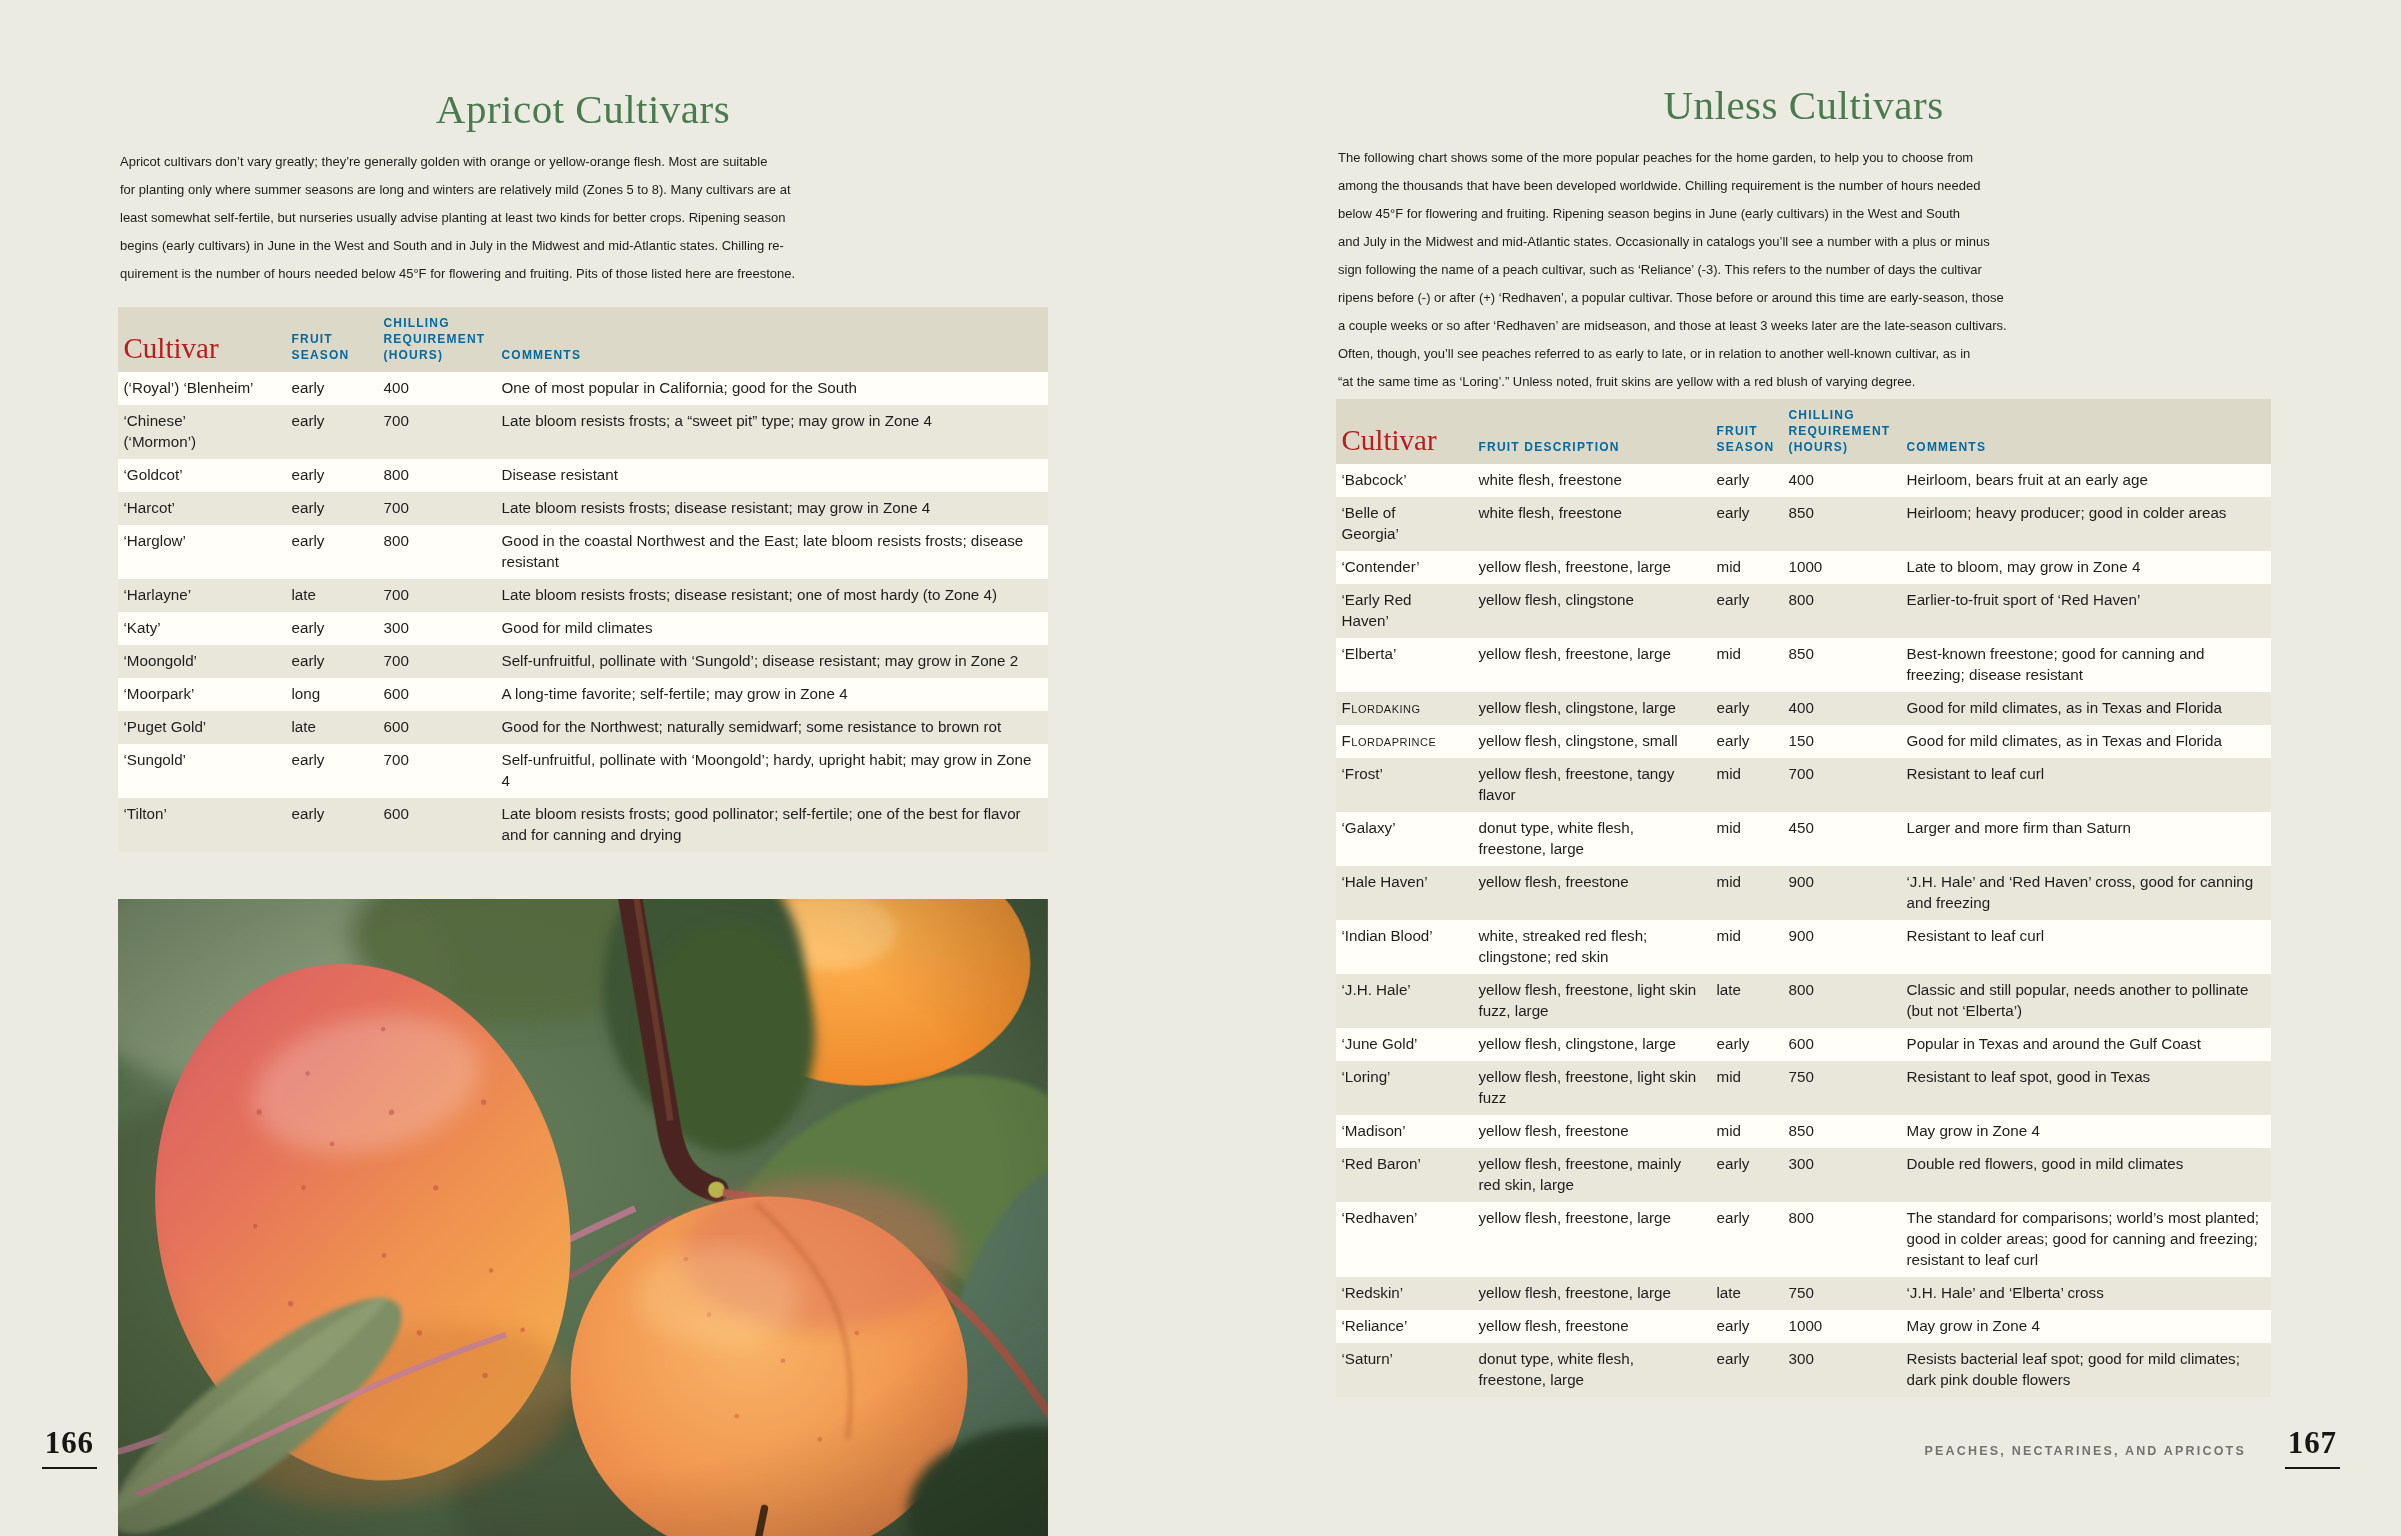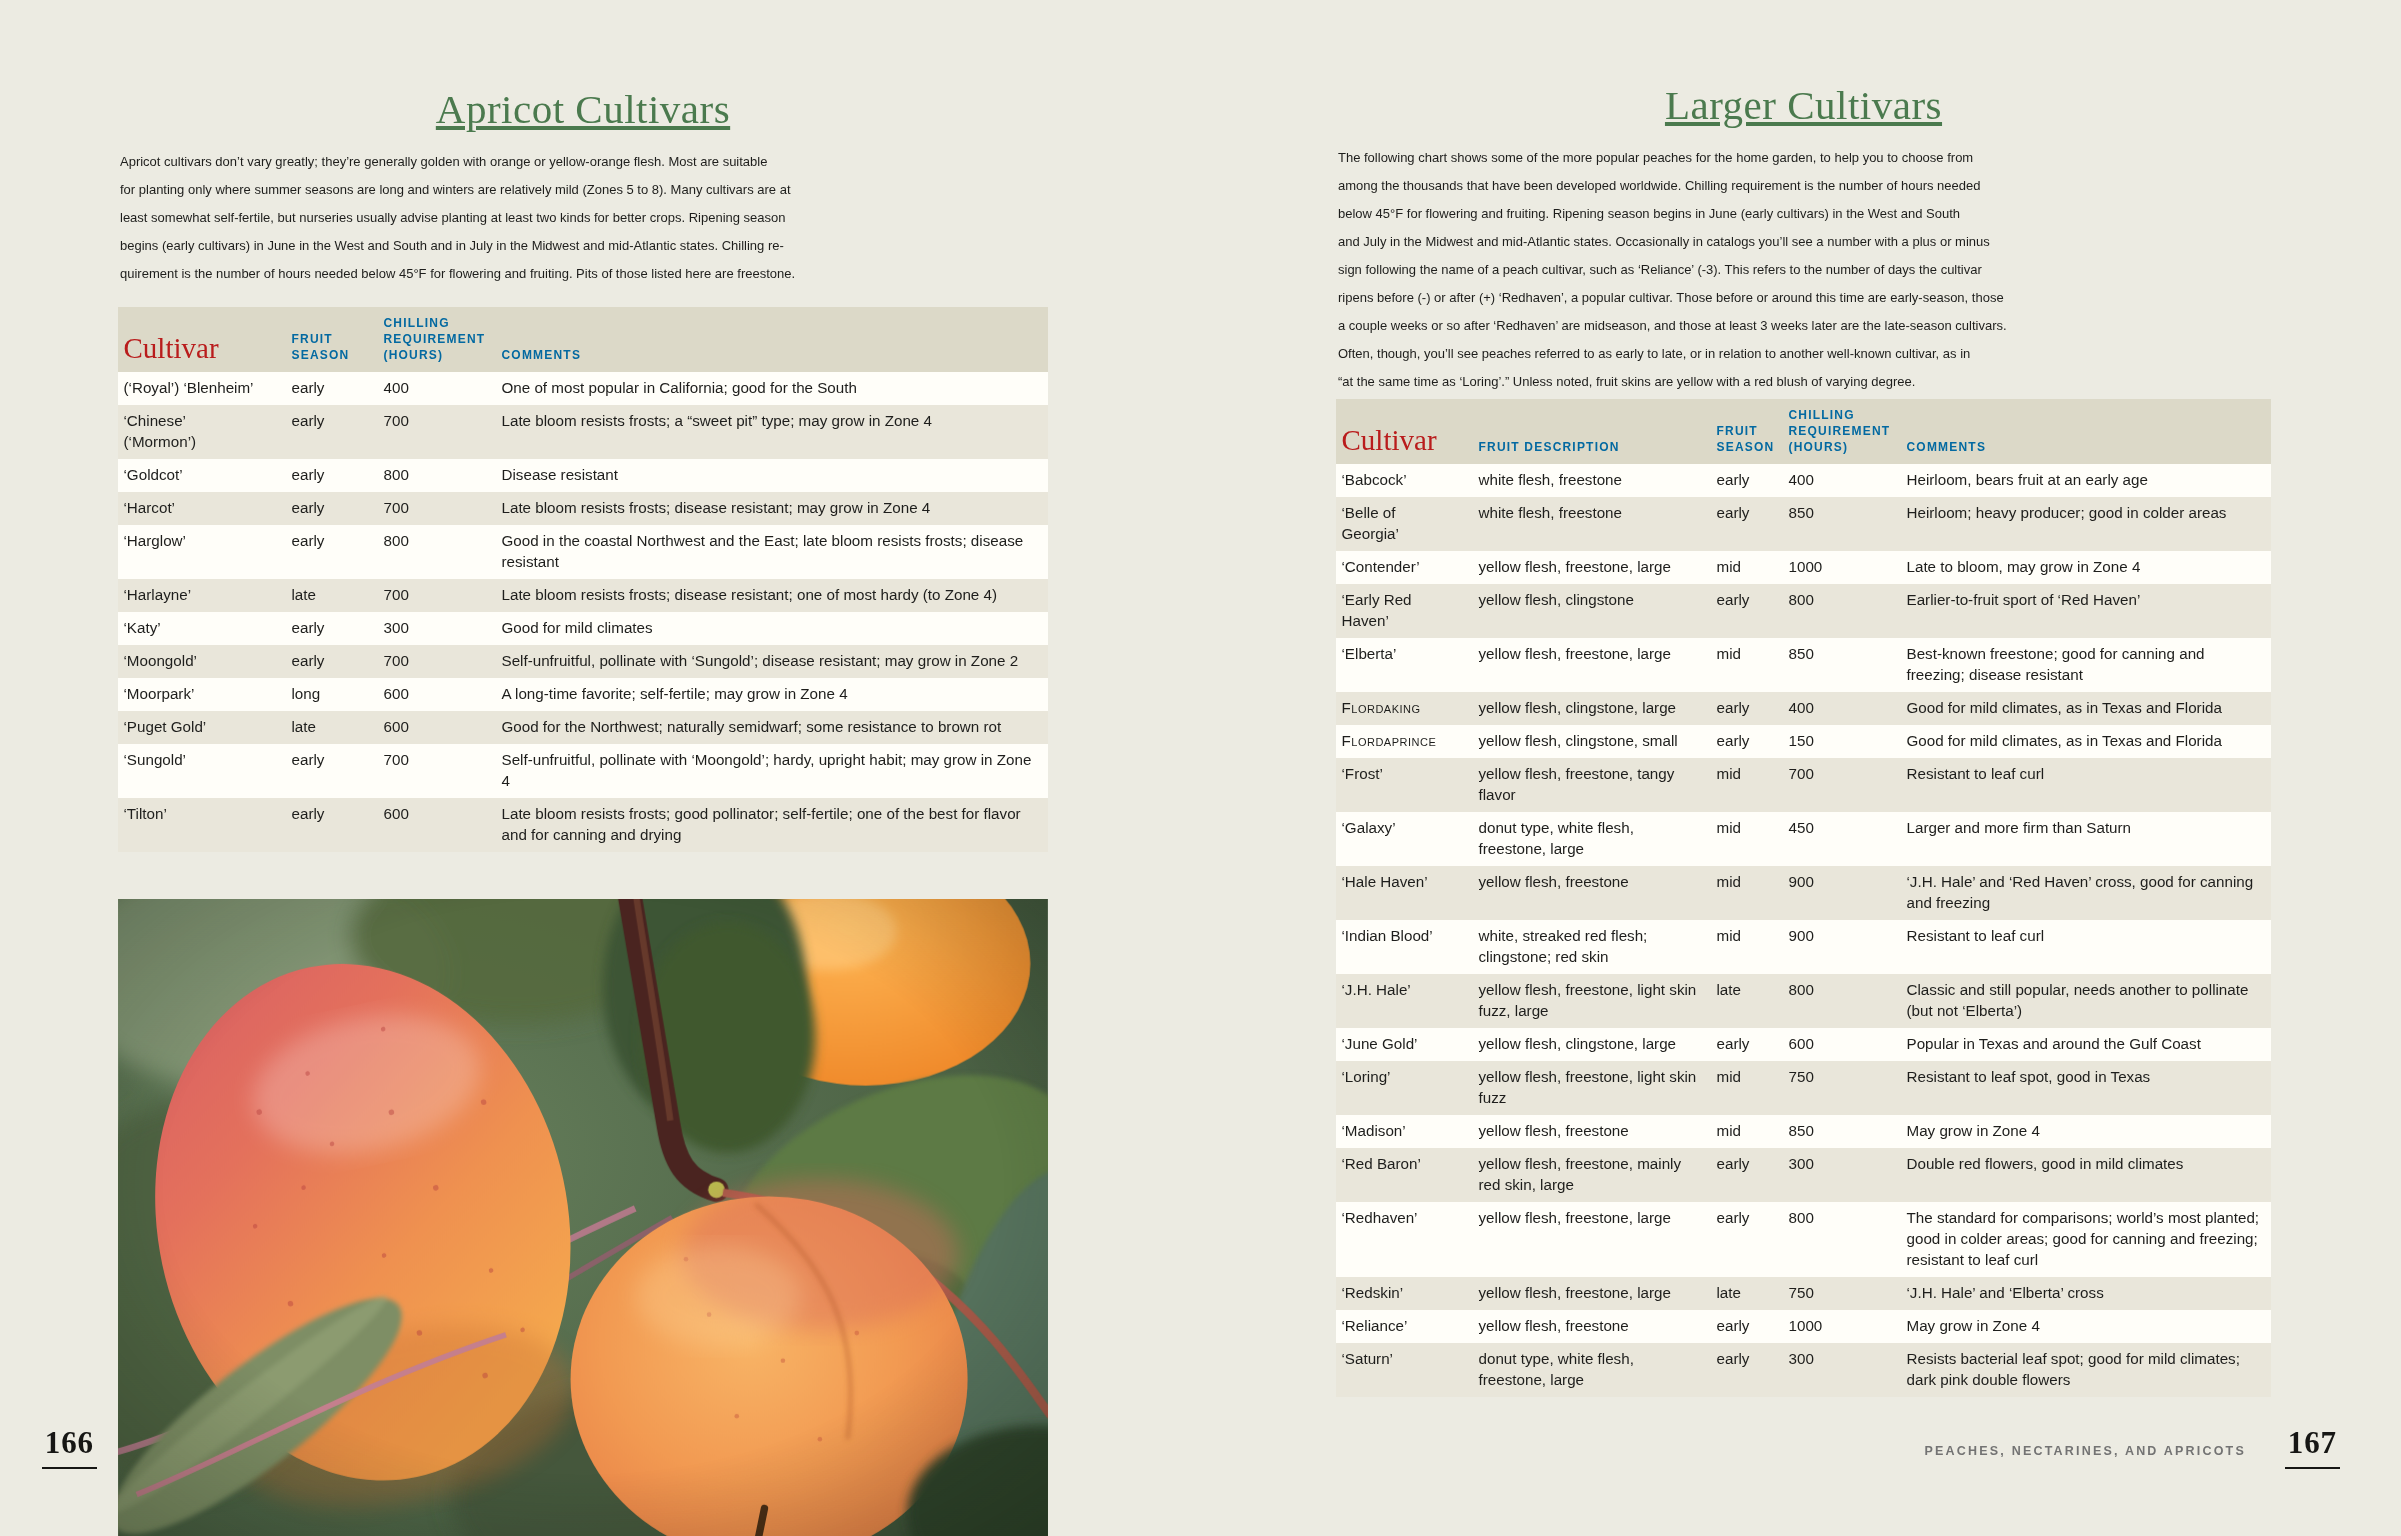--- a/index.html
+++ b/index.html
@@ -16,21 +16,20 @@
   
   .page-title{
     position:absolute;
     font-family:"Liberation Serif",serif;
     font-weight:normal;
     font-size:41px;
     letter-spacing:0.5px;
     color:#4b7a4e;
     text-align:center;
     margin:0;
-    text-decoration:underline;
   }
   #apricot-title{left:118px;top:85px;width:930px;}
   #peach-title{left:1336px;top:81px;width:935px;}
 
   
   .intro{
     position:absolute;
     font-size:13px;
     line-height:28px;
     white-space:pre-line;
@@ -350,21 +349,21 @@
       </g>
 
       <ellipse cx="1000" cy="665" rx="145" ry="95" fill="#2f4229" filter="url(#b6)"></ellipse>
 
       <rect width="1007" height="691" fill="url(#vig)"></rect>
     </svg>
   </figure>
 
   <div class="pagenum" id="pagenum-left">166</div>
 
-  <h1 class="page-title" id="peach-title">Larger Cultivars</h1>
+  <h1 class="page-title" id="peach-title">Unless Cultivars</h1>
 
   <p class="intro" id="peach-intro">The following chart shows some of the more popular peaches for the home garden, to help you to choose from
 among the thousands that have been developed worldwide. Chilling requirement is the number of hours needed
 below 45°F for flowering and fruiting. Ripening season begins in June (early cultivars) in the West and South
 and July in the Midwest and mid-Atlantic states. Occasionally in catalogs you’ll see a number with a plus or minus
 sign following the name of a peach cultivar, such as ‘Reliance’ (-3). This refers to the number of days the cultivar
 ripens before (-) or after (+) ‘Redhaven’, a popular cultivar. Those before or around this time are early-season, those
 a couple weeks or so after ‘Redhaven’ are midseason, and those at least 3 weeks later are the late-season cultivars.
 Often, though, you’ll see peaches referred to as early to late, or in relation to another well-known cultivar, as in
 “at the same time as ‘Loring’.” Unless noted, fruit skins are yellow with a red blush of varying degree.</p>

